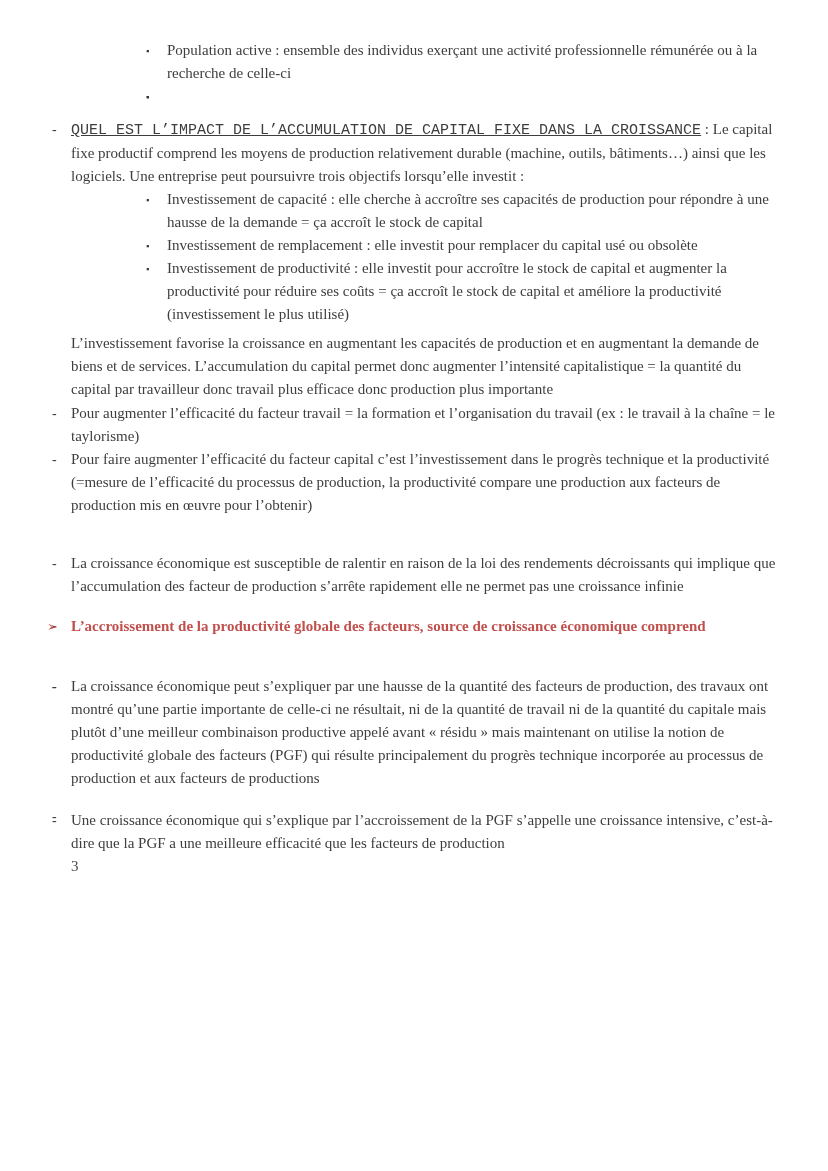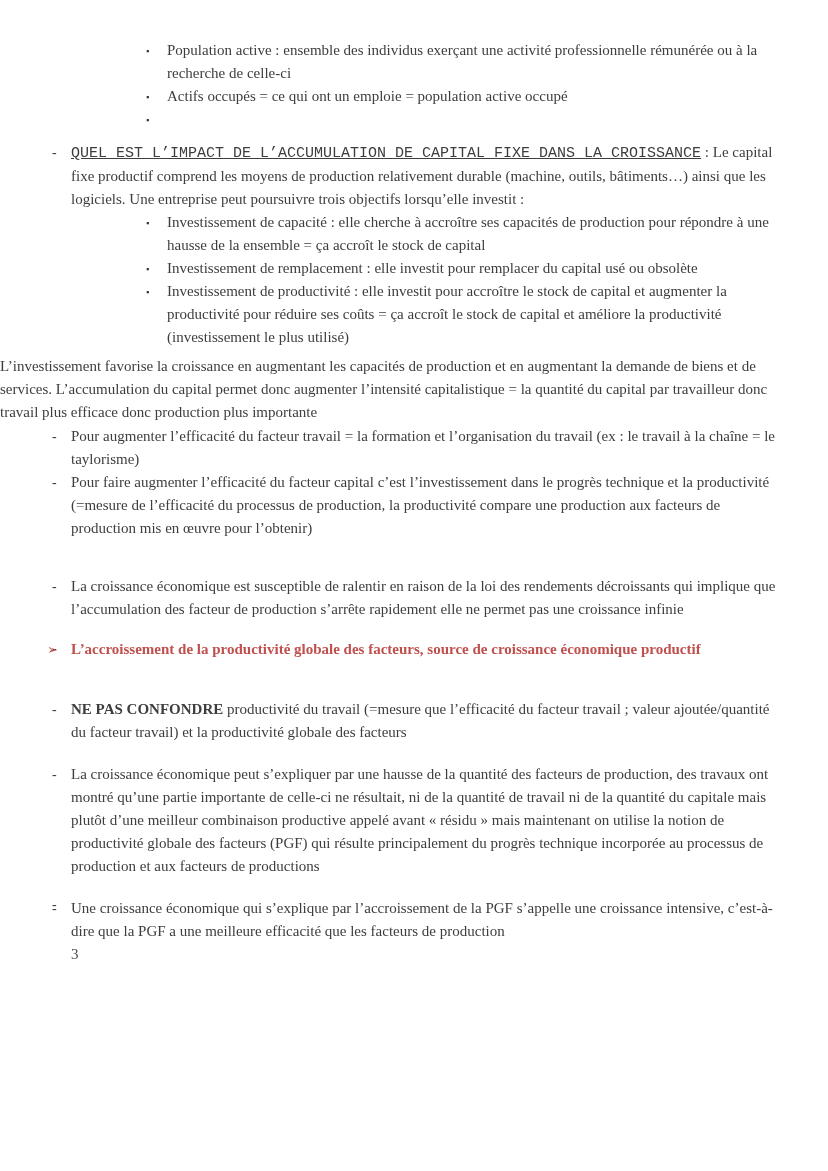--- a/index.html
+++ b/index.html
@@ -44,20 +44,21 @@
   .l2 > .bullet {
     position: absolute;
     left: 146px;
     top: 1px;
     line-height: 23px;
     font-size: 9px;
     color: #333333;
   }
   .para {
     box-sizing: border-box;
+    margin-left: 71px;
     padding-right: 51px;
   }
   .underlined {
     text-decoration: underline;
     font-family: Liberation Mono, monospace;
   }
   .bold {
     font-weight: bold;
   }
   .heading {
@@ -96,36 +97,35 @@
 
 <div class="page">
 
   <div>
     <div class="li l2">
       <span class="bullet">▪</span>
       <span>Population active : ensemble des individus exerçant une activité professionnelle rémunérée ou à la recherche de celle-ci</span>
     </div>
     <div class="li l2">
       <span class="bullet">▪</span>
-      <span>Actifs occupés = ce qui ont un emploie = population active occupé</span>
     </div>
     <div class="li l2">
       <span class="bullet">▪</span>
     </div>
   </div>
 
   <div class="li l1 mt-impact">
     <span class="bullet">-</span>
     <span><span class="underlined">QUEL EST L’IMPACT DE L’ACCUMULATION DE CAPITAL FIXE DANS LA CROISSANCE</span><span> : Le capital fixe productif comprend les moyens de production relativement durable (machine, outils, bâtiments…) ainsi que les logiciels. Une entreprise peut poursuivre trois objectifs lorsqu’elle investit :</span></span>
   </div>
 
   <div>
     <div class="li l2">
       <span class="bullet">▪</span>
-      <span>Investissement de capacité : elle cherche à accroître ses capacités de production pour répondre à une hausse de la ensemble = ça accroît le stock de capital</span>
+      <span>Investissement de capacité : elle cherche à accroître ses capacités de production pour répondre à une hausse de la demande = ça accroît le stock de capital</span>
     </div>
     <div class="li l2">
       <span class="bullet">▪</span>
       <span>Investissement de remplacement : elle investit pour remplacer du capital usé ou obsolète</span>
     </div>
     <div class="li l2">
       <span class="bullet">▪</span>
       <span>Investissement de productivité : elle investit pour accroître le stock de capital et augmenter la productivité pour réduire ses coûts = ça accroît le stock de capital et améliore la productivité (investissement le plus utilisé)</span>
     </div>
   </div>
@@ -147,26 +147,25 @@
     <span class="bullet">-</span>
     <span>La croissance économique est susceptible de ralentir en raison de la loi des rendements décroissants qui implique que l’accumulation des facteur de production s’arrête rapidement elle ne permet pas une croissance infinie</span>
   </div>
 
   <div class="li l1 mt-itemc">
     <span class="bullet">-</span>
   </div>
 
   <div class="heading mt-heading">
     <span class="bullet">➢</span>
-    <span>L’accroissement de la productivité globale des facteurs, source de croissance économique productif</span>
+    <span>L’accroissement de la productivité globale des facteurs, source de croissance économique comprend</span>
   </div>
 
   <div class="li l1 mt-npc">
     <span class="bullet">-</span>
-    <span><span class="bold">NE PAS CONFONDRE</span><span> productivité du travail (=mesure que l’efficacité du facteur travail ; valeur ajoutée/quantité du facteur travail) et la productivité globale des facteurs</span></span>
   </div>
 
   <div class="li l1 mt-itemd">
     <span class="bullet">-</span>
     <span>La croissance économique peut s’expliquer par une hausse de la quantité des facteurs de production, des travaux ont montré qu’une partie importante de celle-ci ne résultait, ni de la quantité de travail ni de la quantité du capitale mais plutôt d’une meilleur combinaison productive appelé avant « résidu » mais maintenant on utilise la notion de productivité globale des facteurs (PGF) qui résulte principalement du progrès technique incorporée au processus de production et aux facteurs de productions</span>
   </div>
 
   <div class="li l1 mt-iteme">
     <span class="bullet">-</span>
   </div>

